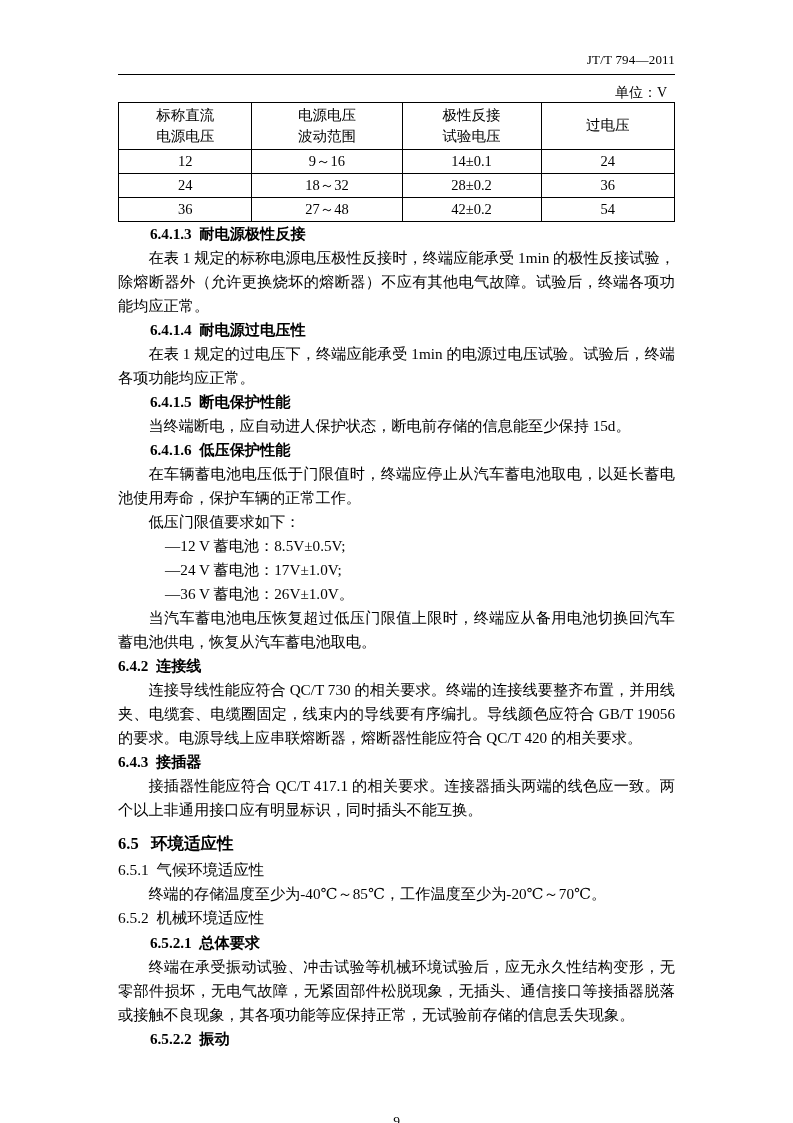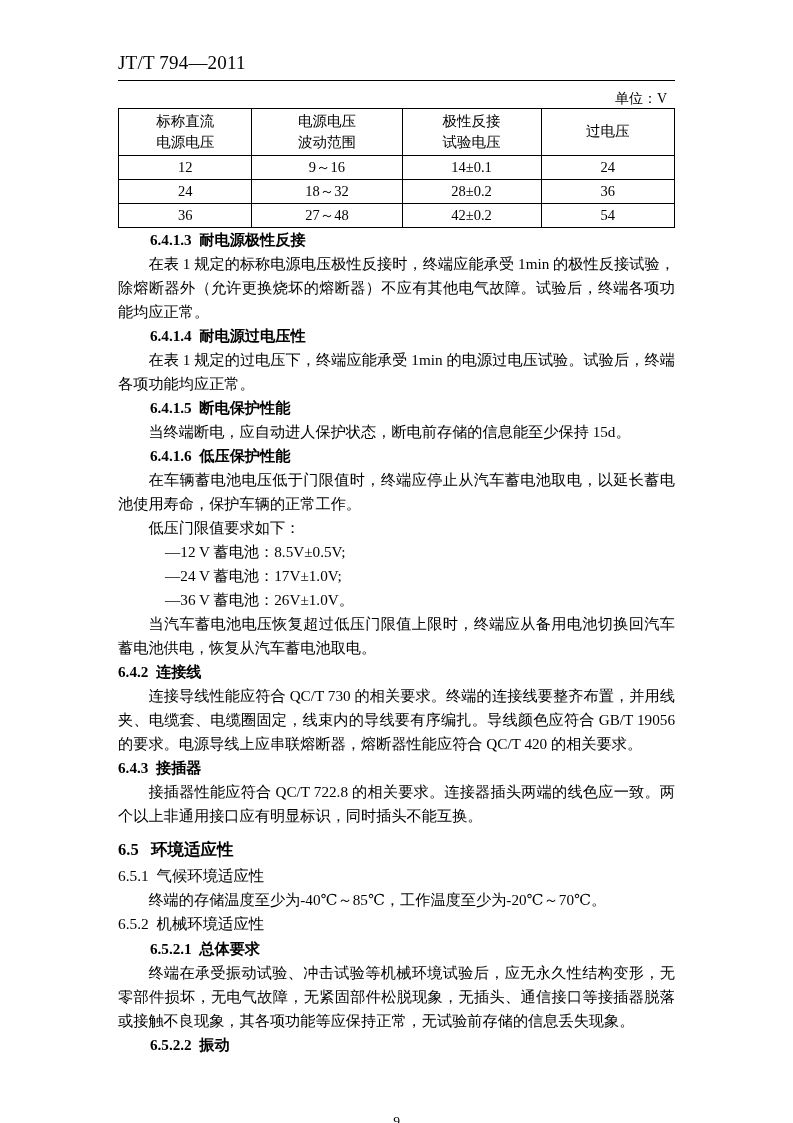--- a/index.html
+++ b/index.html
@@ -17,23 +17,23 @@
   }
   .page {
     position: relative;
     width: 793px;
     height: 1123px;
     box-sizing: border-box;
     padding: 0 118px;
   }
   .header {
     margin-top: 52px;
-    text-align: left;
+    text-align: right;
     font-family: "Liberation Serif", "DejaVu Serif", serif;
-    font-size: 19px;
+    font-size: 13px;
     letter-spacing: 0.2px;
   }
   .header-rule {
     margin-top: 6px;
     border-top: 1.2px solid #000;
     width: 100%;
   }
   .table-title {
     text-align: center;
     font-size: 15.5px;
@@ -198,21 +198,21 @@
   <div class="heading">
     <span>6.4.2</span>
     <span>&nbsp;</span><span>连接线</span>
   </div>
   <p class="body-text indent1">连接导线性能应符合 QC/T 730 的相关要求。终端的连接线要整齐布置，并用线夹、电缆套、电缆圈固定，线束内的导线要有序编扎。导线颜色应符合 GB/T 19056 的要求。电源导线上应串联熔断器，熔断器性能应符合 QC/T 420 的相关要求。</p>
 
   <div class="heading">
     <span>6.4.3</span>
     <span>&nbsp;</span><span>接插器</span>
   </div>
-  <p class="body-text indent1">接插器性能应符合 QC/T 722.8 的相关要求。连接器插头两端的线色应一致。两个以上非通用接口应有明显标识，同时插头不能互换。</p>
+  <p class="body-text indent1">接插器性能应符合 QC/T 417.1 的相关要求。连接器插头两端的线色应一致。两个以上非通用接口应有明显标识，同时插头不能互换。</p>
 
   <div class="sec-h2">
     <span>6.5</span>
     <span>&nbsp;&nbsp;</span><span>环境适应性</span>
   </div>
 
   <div class="sec-h3">
     <span>6.5.1</span>
     <span>&nbsp;</span><span>气候环境适应性</span>
   </div>

